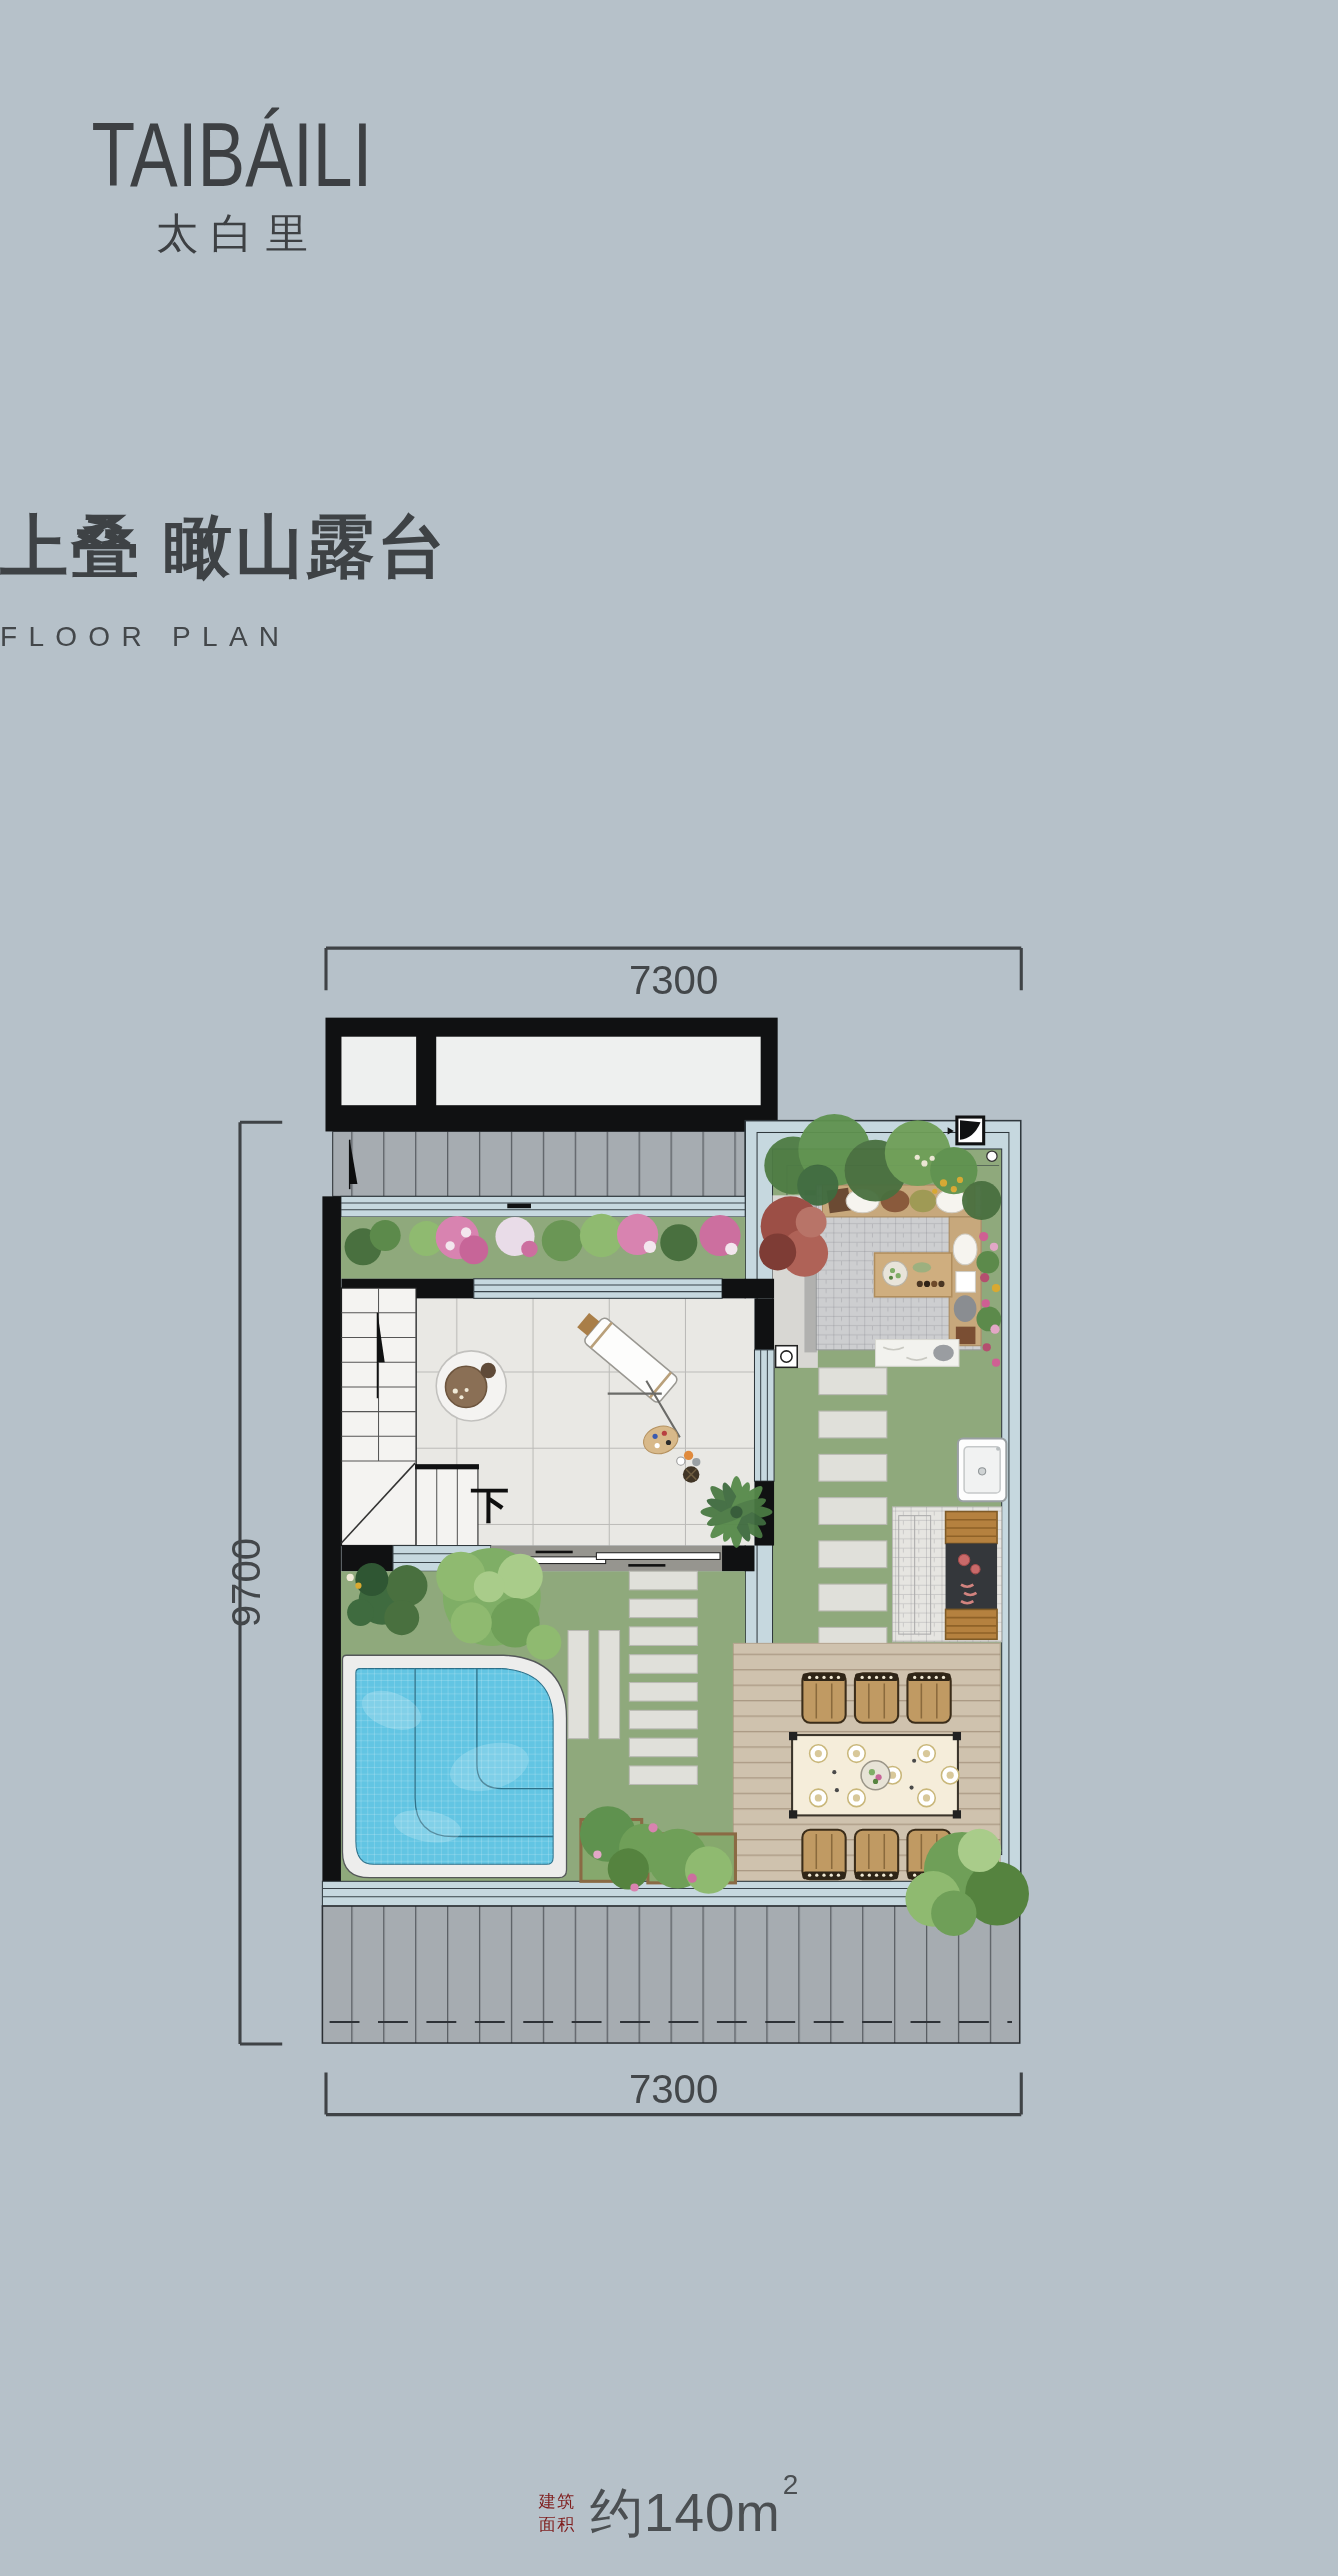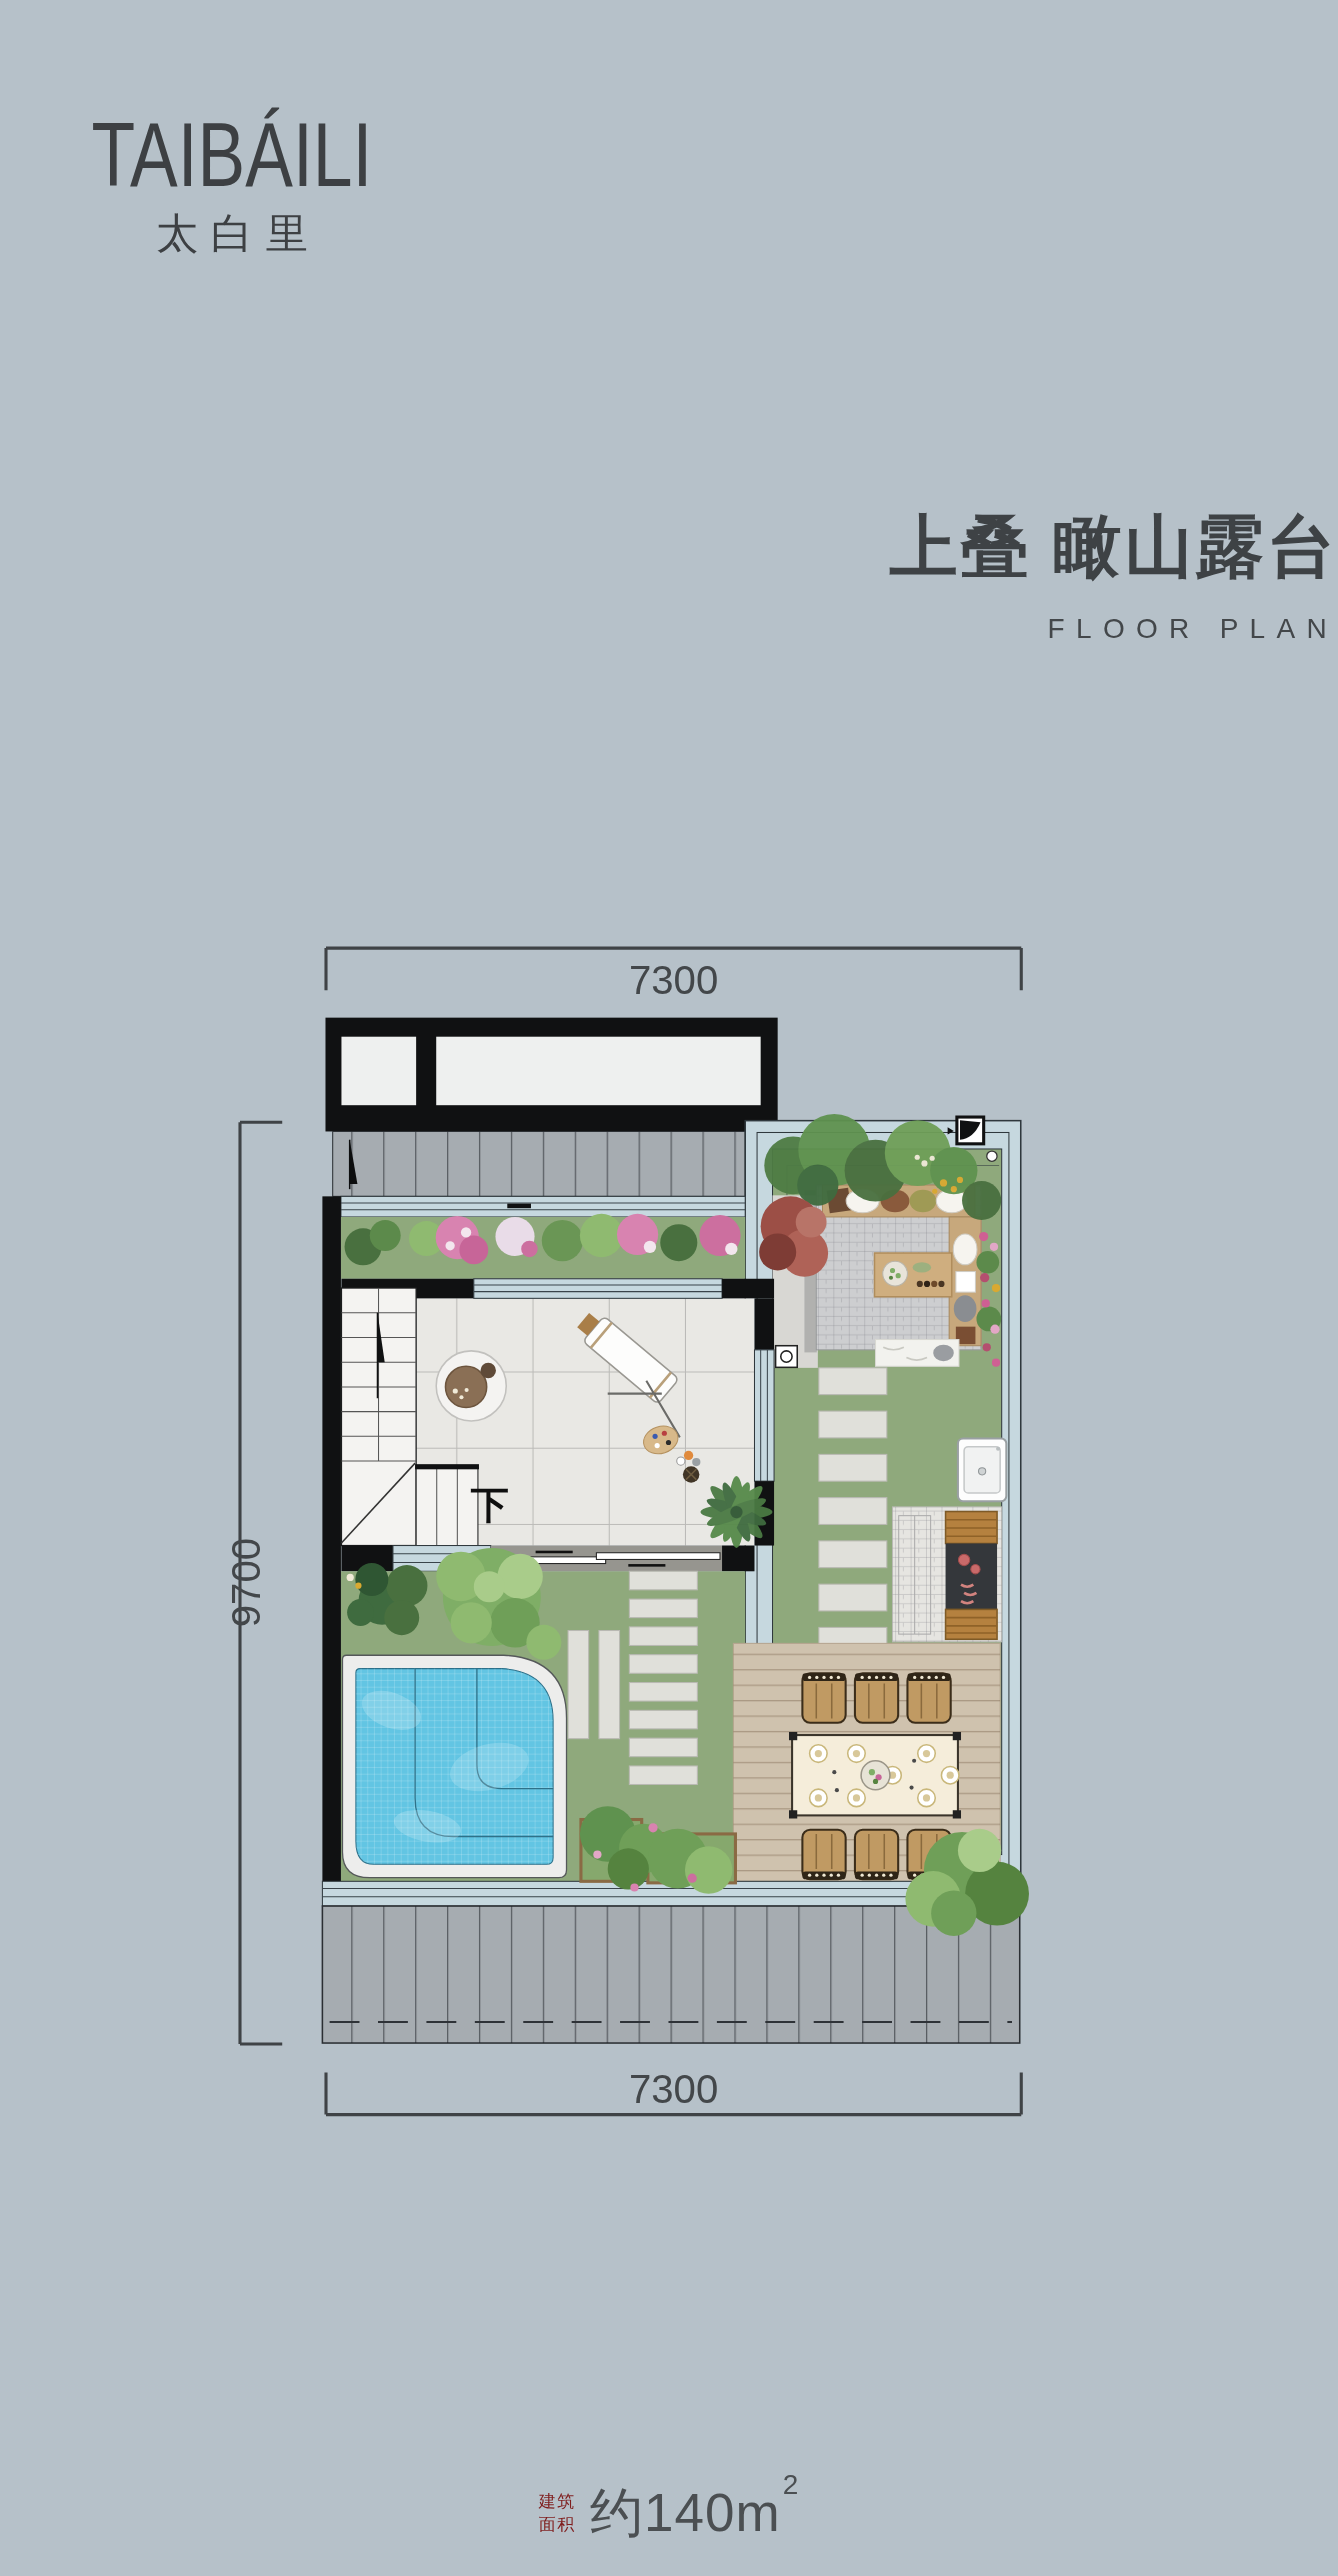--- a/index.html
+++ b/index.html
@@ -2,23 +2,23 @@
 <html style="font-size:8.2px"><head>
 <meta charset="utf-8">
 <style>
   html,body{margin:0;padding:0;}
   body{width:1338px;height:2900px;position:relative;overflow:hidden;
        font-family:"Liberation Sans",sans-serif;background:#b6c1c9;}
   .abs{position:absolute;}
   
   #logo-block{left:0;top:92px;width:464px;text-align:center;}
   
-  #title-block{left:0;top:502px;width:1338px;text-align:right;color:#3e4245;}
+  #title-block{left:0;top:502px;width:1338px;text-align:left;color:#3e4245;}
   .title-cn{font-size:68px;font-weight:600;letter-spacing:3.1px;}
-  .title-en{margin-top:20px;font-size:28px;font-weight:400;letter-spacing:11.3px;color:#43474a;}
+  .title-en{margin-top:28px;font-size:28px;font-weight:400;letter-spacing:11.3px;color:#43474a;}
   
   #footer-block{left:0;top:2478px;width:1338px;display:flex;justify-content:center;
                 align-items:center;color:#4b4f52;}
   .area-label{font-size:17px;line-height:1.35em;letter-spacing:1.5px;margin-right:14.4px;
               text-align:justify;color:#7f1d1d;}
   .area-main{font-size:53px;font-weight:400;letter-spacing:1px;display:flex;align-items:flex-start;}
   .area-sup{font-size:28px;margin-top:-9.3px;margin-left:2.1px;}
   .rooms{margin-left:37px;}
   svg text{font-family:"Liberation Sans",sans-serif;}
 </style>

